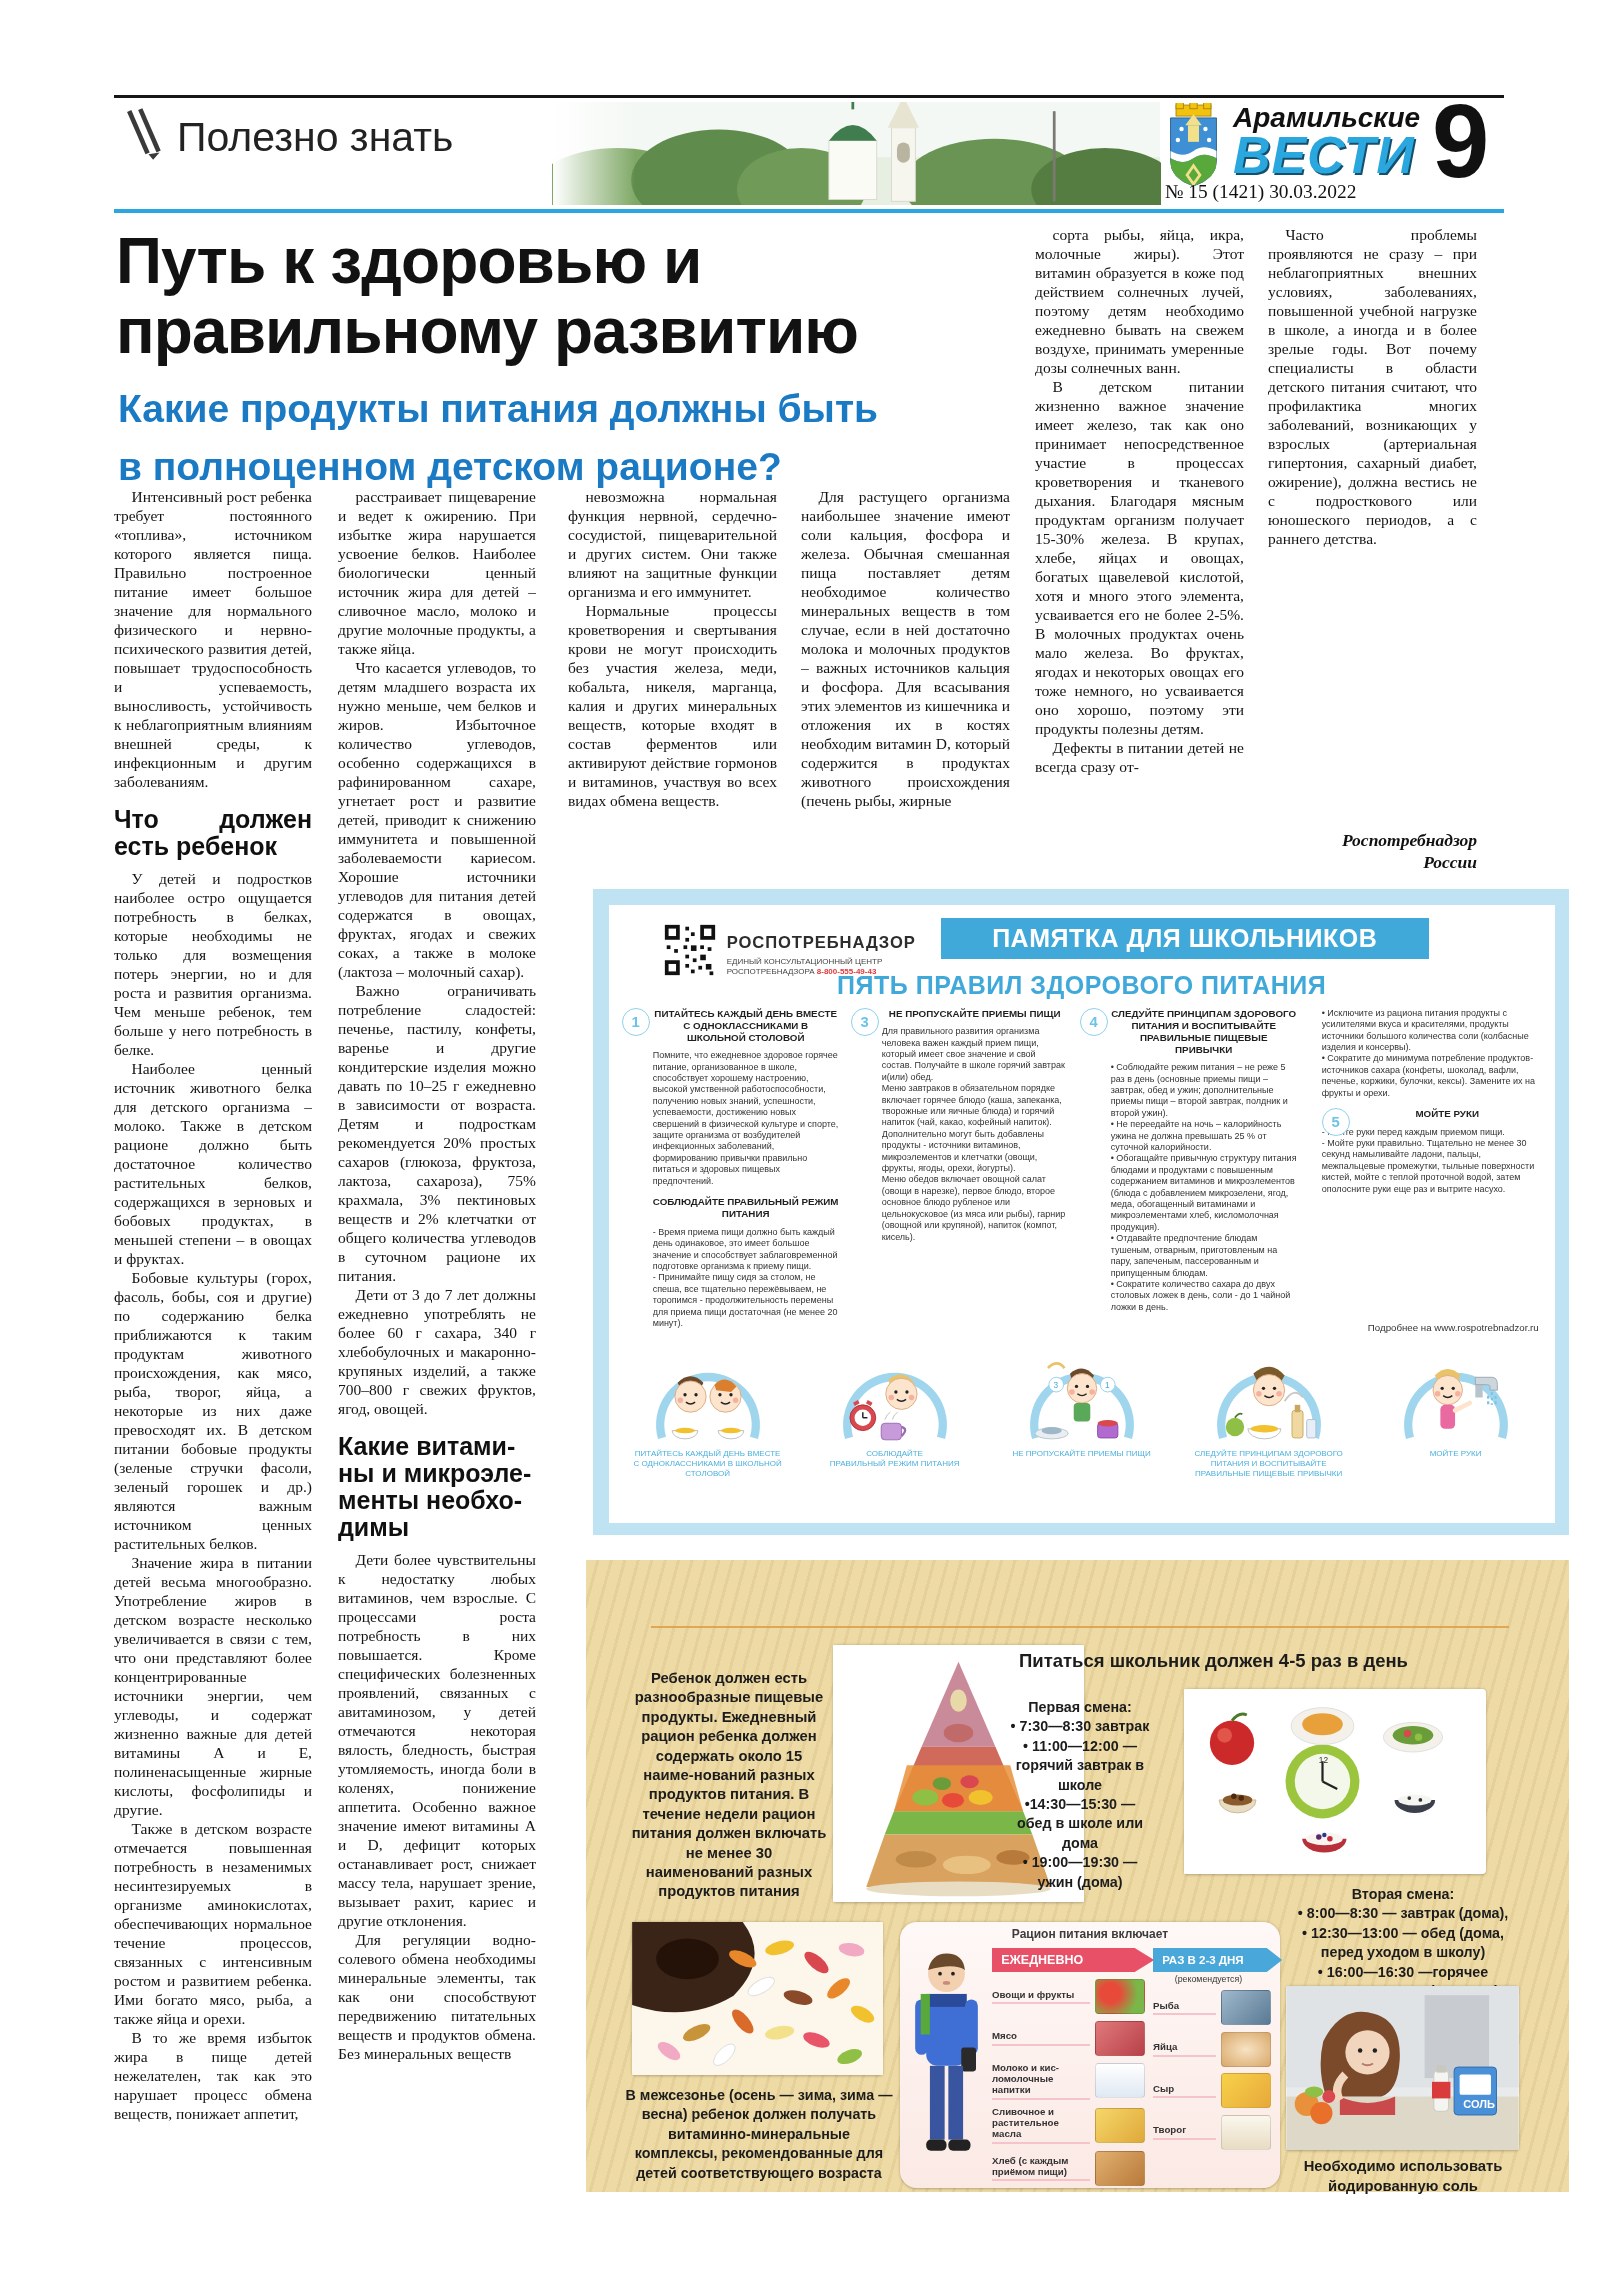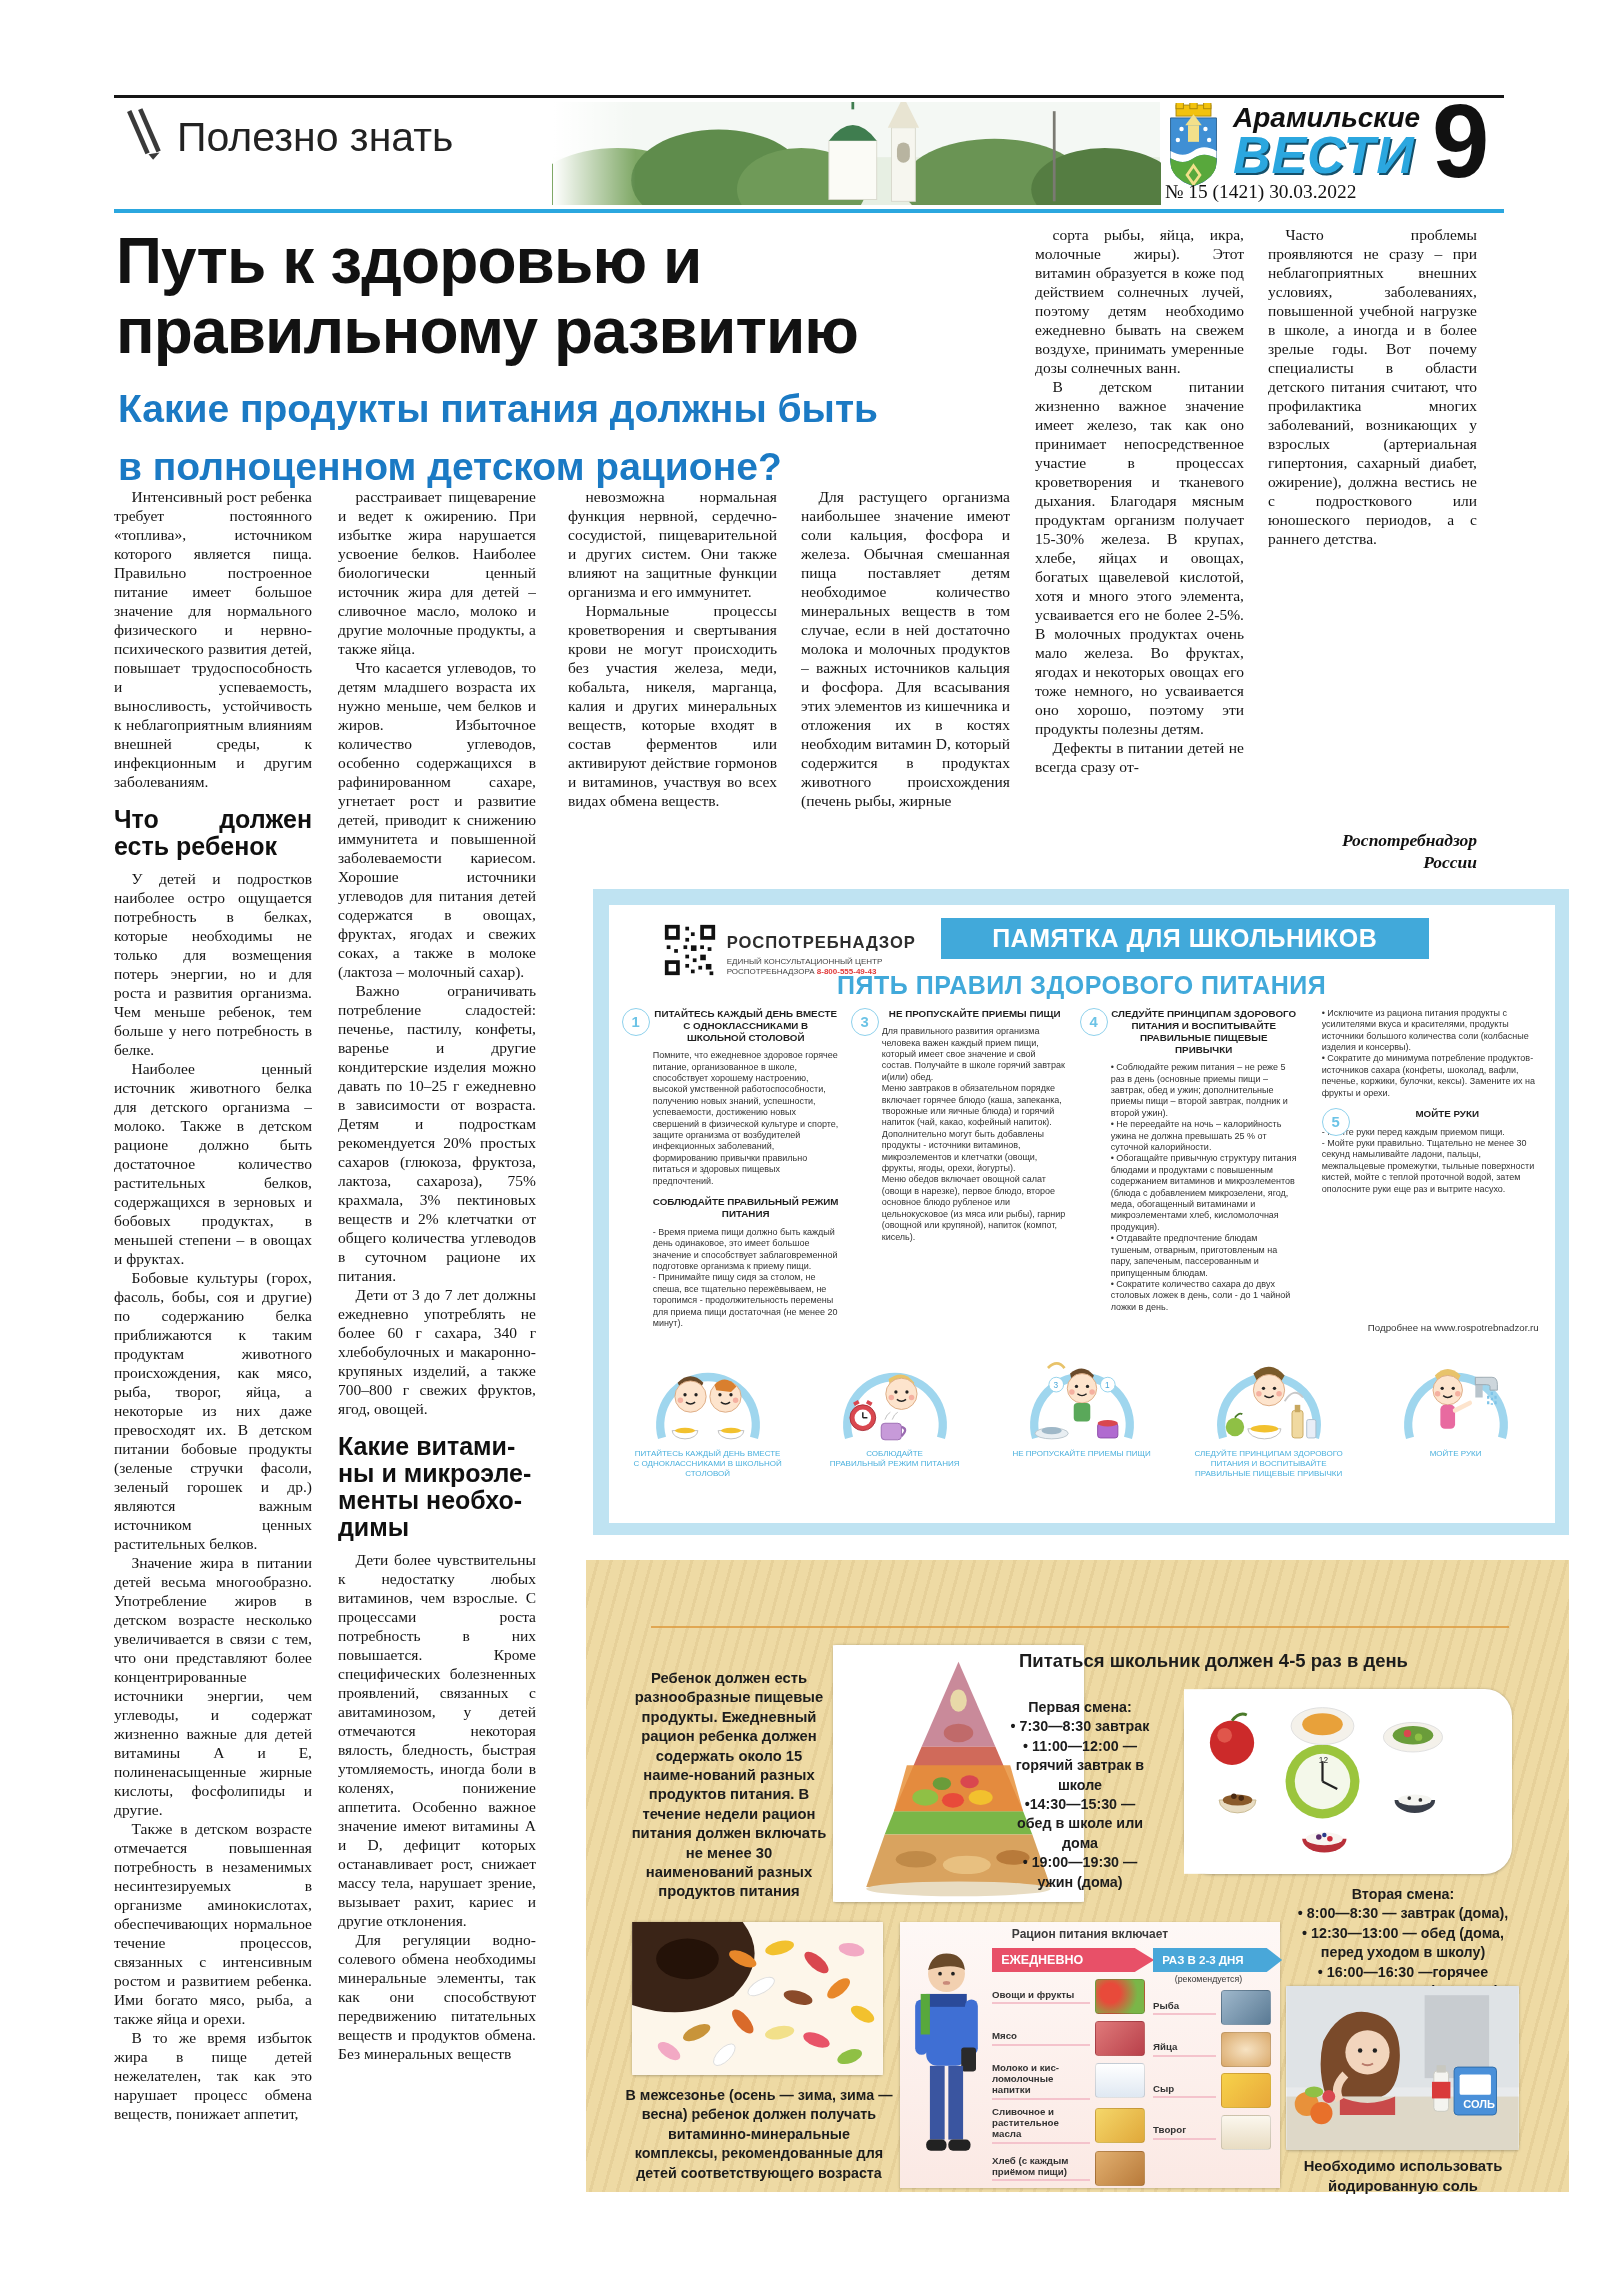--- a/index.html
+++ b/index.html
@@ -46,21 +46,21 @@
   .poster{background:repeating-linear-gradient(105deg,#eedaa4 0px,#eedaa4 10px,#e6d099 10px,#e6d099 13px);}
   .poster-title{font-family:"Liberation Sans",sans-serif;font-weight:bold;font-size:34px;letter-spacing:0.5px;color:#e33030;text-align:center;text-shadow:0 14.8px 6.5px rgba(227,48,48,0.22);}
   .poster-hr{height:1.8px;background:#dd9a3d;opacity:0.8;}
   .poster-bold{font-family:"Liberation Sans",sans-serif;font-weight:bold;color:#1c1c1c;}
   .variety{font-size:14.8px;line-height:19.4px;text-align:center;}
   .meals-heading{font-size:18.5px;text-align:center;}
   .shift{font-size:14.3px;line-height:19.4px;text-align:center;}
   .offseason{font-size:14.3px;line-height:19.4px;text-align:center;}
   .salt-caption{font-size:14.8px;line-height:20px;text-align:center;}
   .photo-panel{background:#fff;border-radius:3.7px;box-shadow:0 0.9px 2.8px rgba(0,0,0,0.25);}
-  .ration{background:linear-gradient(#fef8f6,#fbe9e4);border-radius:0;box-shadow:0 0.9px 2.8px rgba(0,0,0,0.25);}
+  .ration{background:linear-gradient(#fef8f6,#fbe9e4);border-radius:17px;box-shadow:0 0.9px 2.8px rgba(0,0,0,0.25);}
   .ration-title{font-family:"Liberation Sans",sans-serif;font-weight:bold;font-size:12px;color:#3c3c3c;text-align:center;}
   .arrow{color:#fff;font-family:"Liberation Sans",sans-serif;font-weight:bold;display:flex;align-items:center;padding-left:9.2px;}
   .arrow-red{background:#e85068;clip-path:polygon(0 0,88% 0,100% 50%,88% 100%,0 100%);font-size:12.5px;}
   .arrow-blue{background:#49a7d9;clip-path:polygon(0 0,88% 0,100% 50%,88% 100%,0 100%);font-size:11.5px;}
   .ration-note{font-family:"Liberation Sans",sans-serif;font-size:8.8px;color:#333;text-align:center;}
   .food-row{display:flex;align-items:center;justify-content:space-between;margin-bottom:6.5px;}
   .food-label{font-family:"Liberation Sans",sans-serif;font-weight:bold;font-size:9.7px;line-height:11px;color:#333;border-bottom:2.8px solid #f4c3cc;padding-bottom:2.8px;flex:1;margin-right:4.6px;}
   .food-img{width:48px;height:33px;border-radius:3.7px;border:0.9px solid rgba(0,0,0,0.12);flex:0 0 auto;}
 </style>
 </head>
@@ -426,21 +426,21 @@
 • 7:30—8:30 завтрак
 • 11:00—12:00 —
 горячий завтрак в
 школе
 •14:30—15:30 —
 обед в школе или
 дома
 • 19:00—19:30 —
 ужин (дома)</div>
 
-    <div class="abs photo-panel" style="left:598px;top:129px;width:328px;height:185px;border-radius:27px;">
+    <div class="abs photo-panel" style="left:598px;top:129px;width:302px;height:185px;">
       <svg width="277" height="185" viewBox="0 0 300 200">
         <rect width="300" height="200" fill="#fff"></rect>
         <circle cx="150" cy="100" r="40" fill="#9bc53d"></circle>
         <circle cx="150" cy="100" r="30" fill="#f4f8ea"></circle>
         <line x1="150" y1="100" x2="150" y2="78" stroke="#222" stroke-width="2.4"></line>
         <line x1="150" y1="100" x2="166" y2="108" stroke="#222" stroke-width="2.4"></line>
         <text x="146" y="80" font-family="Liberation Sans" font-size="9" fill="#333">12</text>
         <circle cx="52" cy="58" r="24" fill="#cc2a2a"></circle>
           <circle cx="44" cy="50" r="8" fill="#e86a5a" opacity="0.7"></circle>
         <path d="M52,34 q8,-10 16,-6" stroke="#4a7a2a" stroke-width="3" fill="none"></path>

